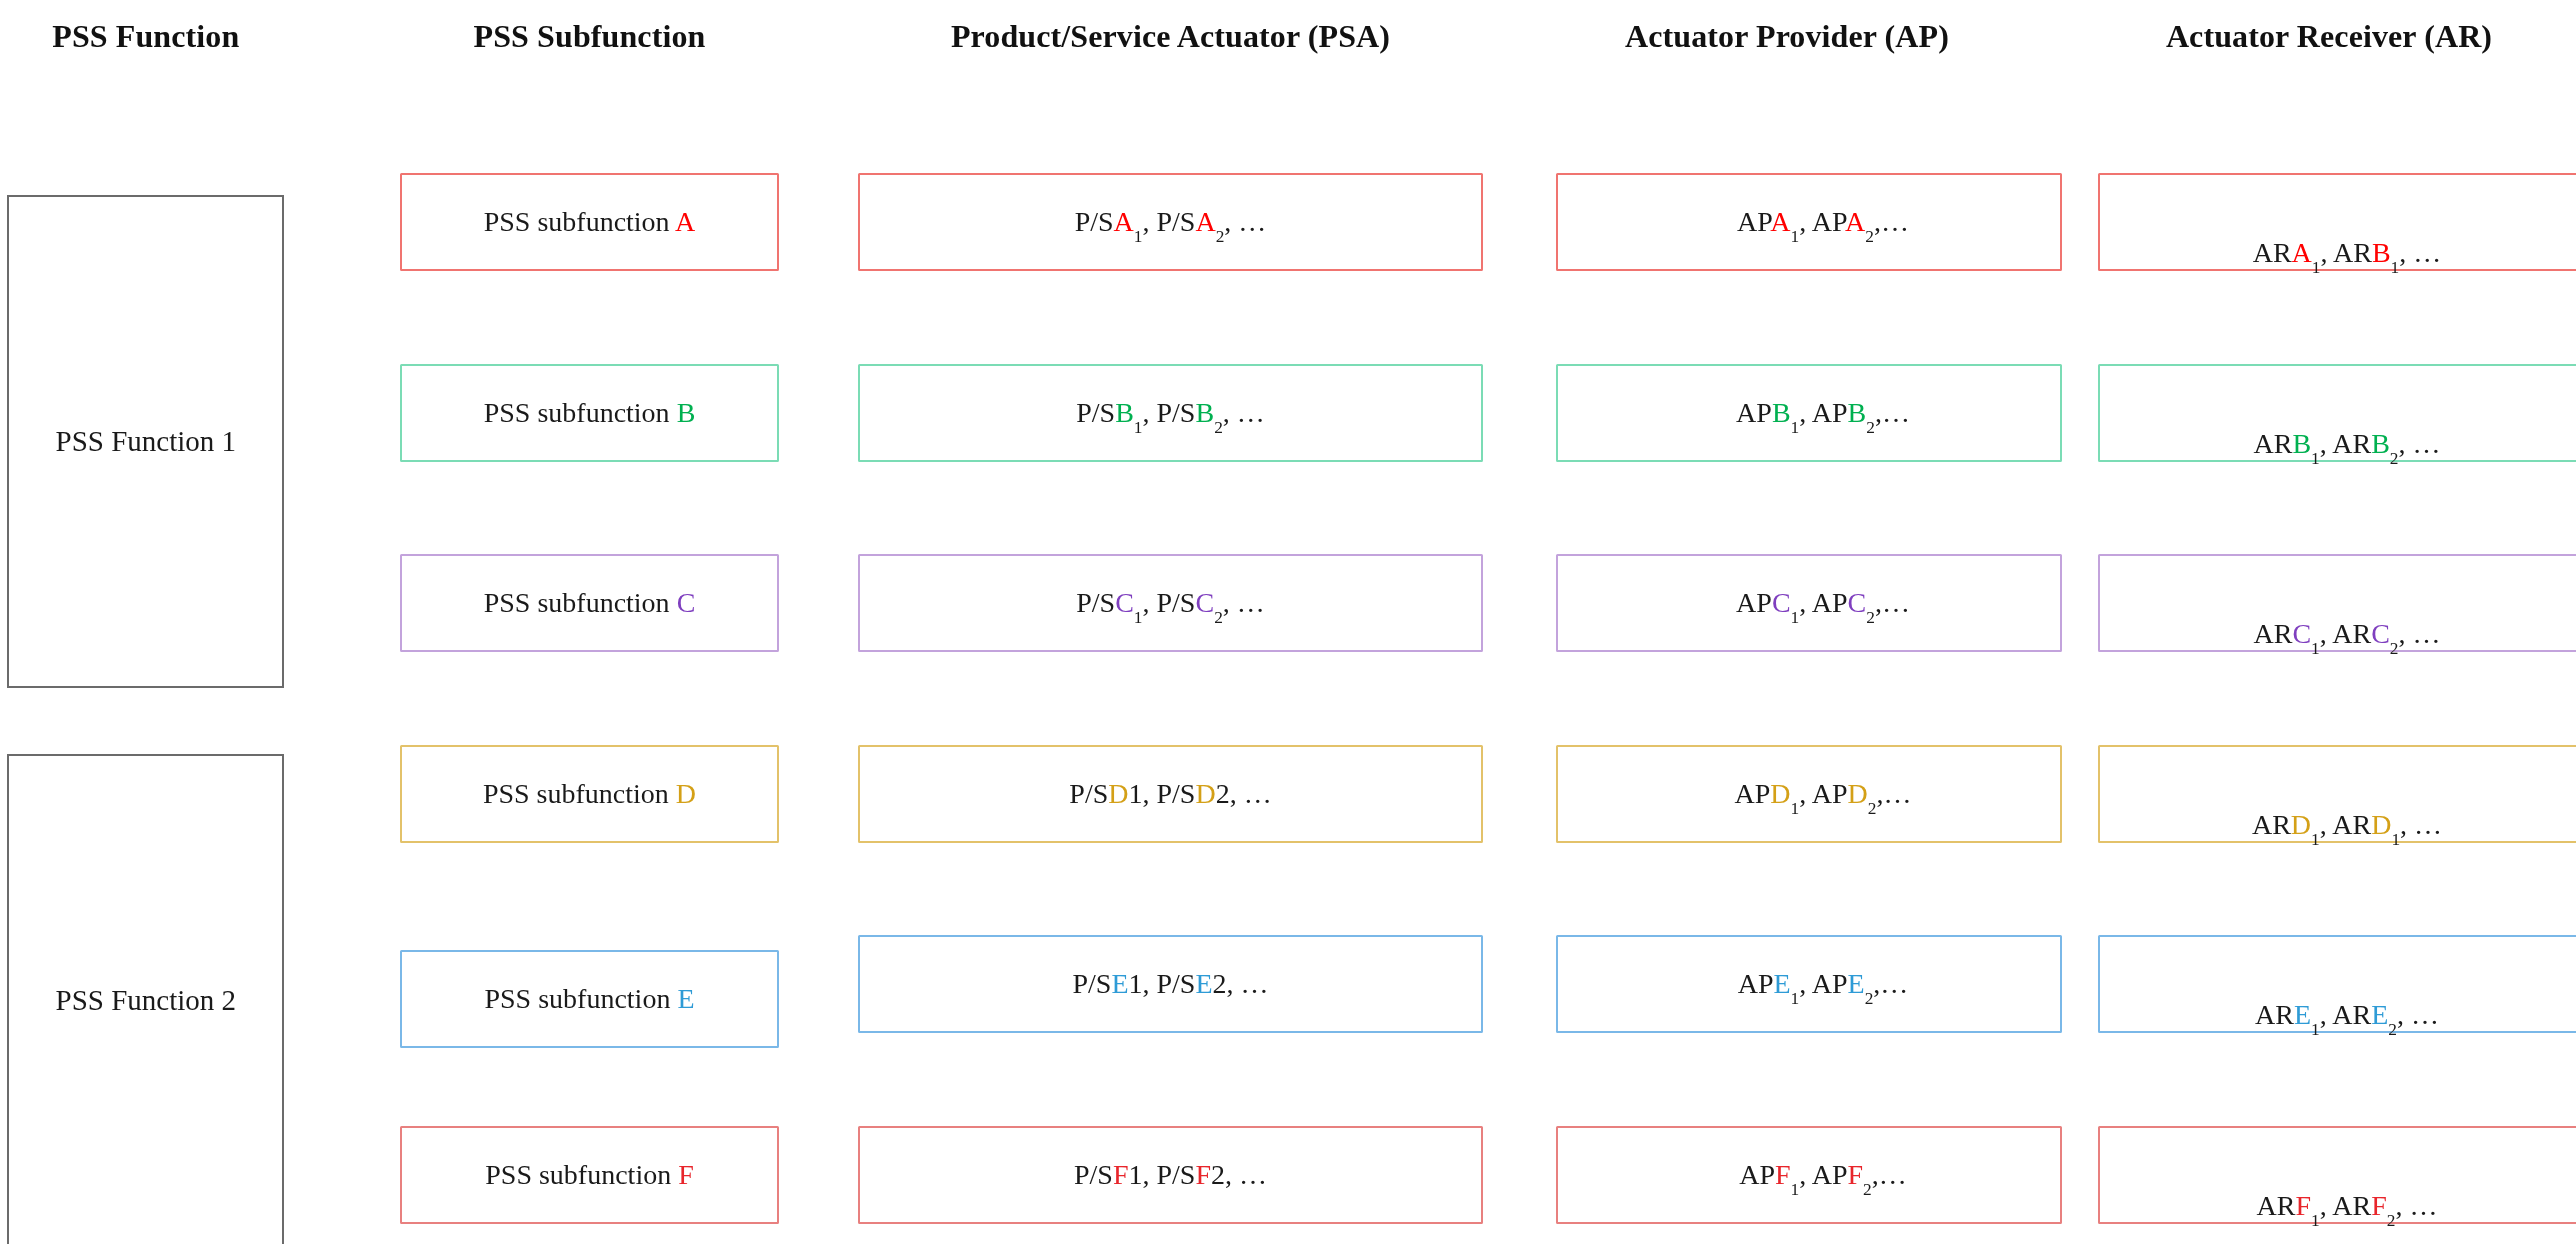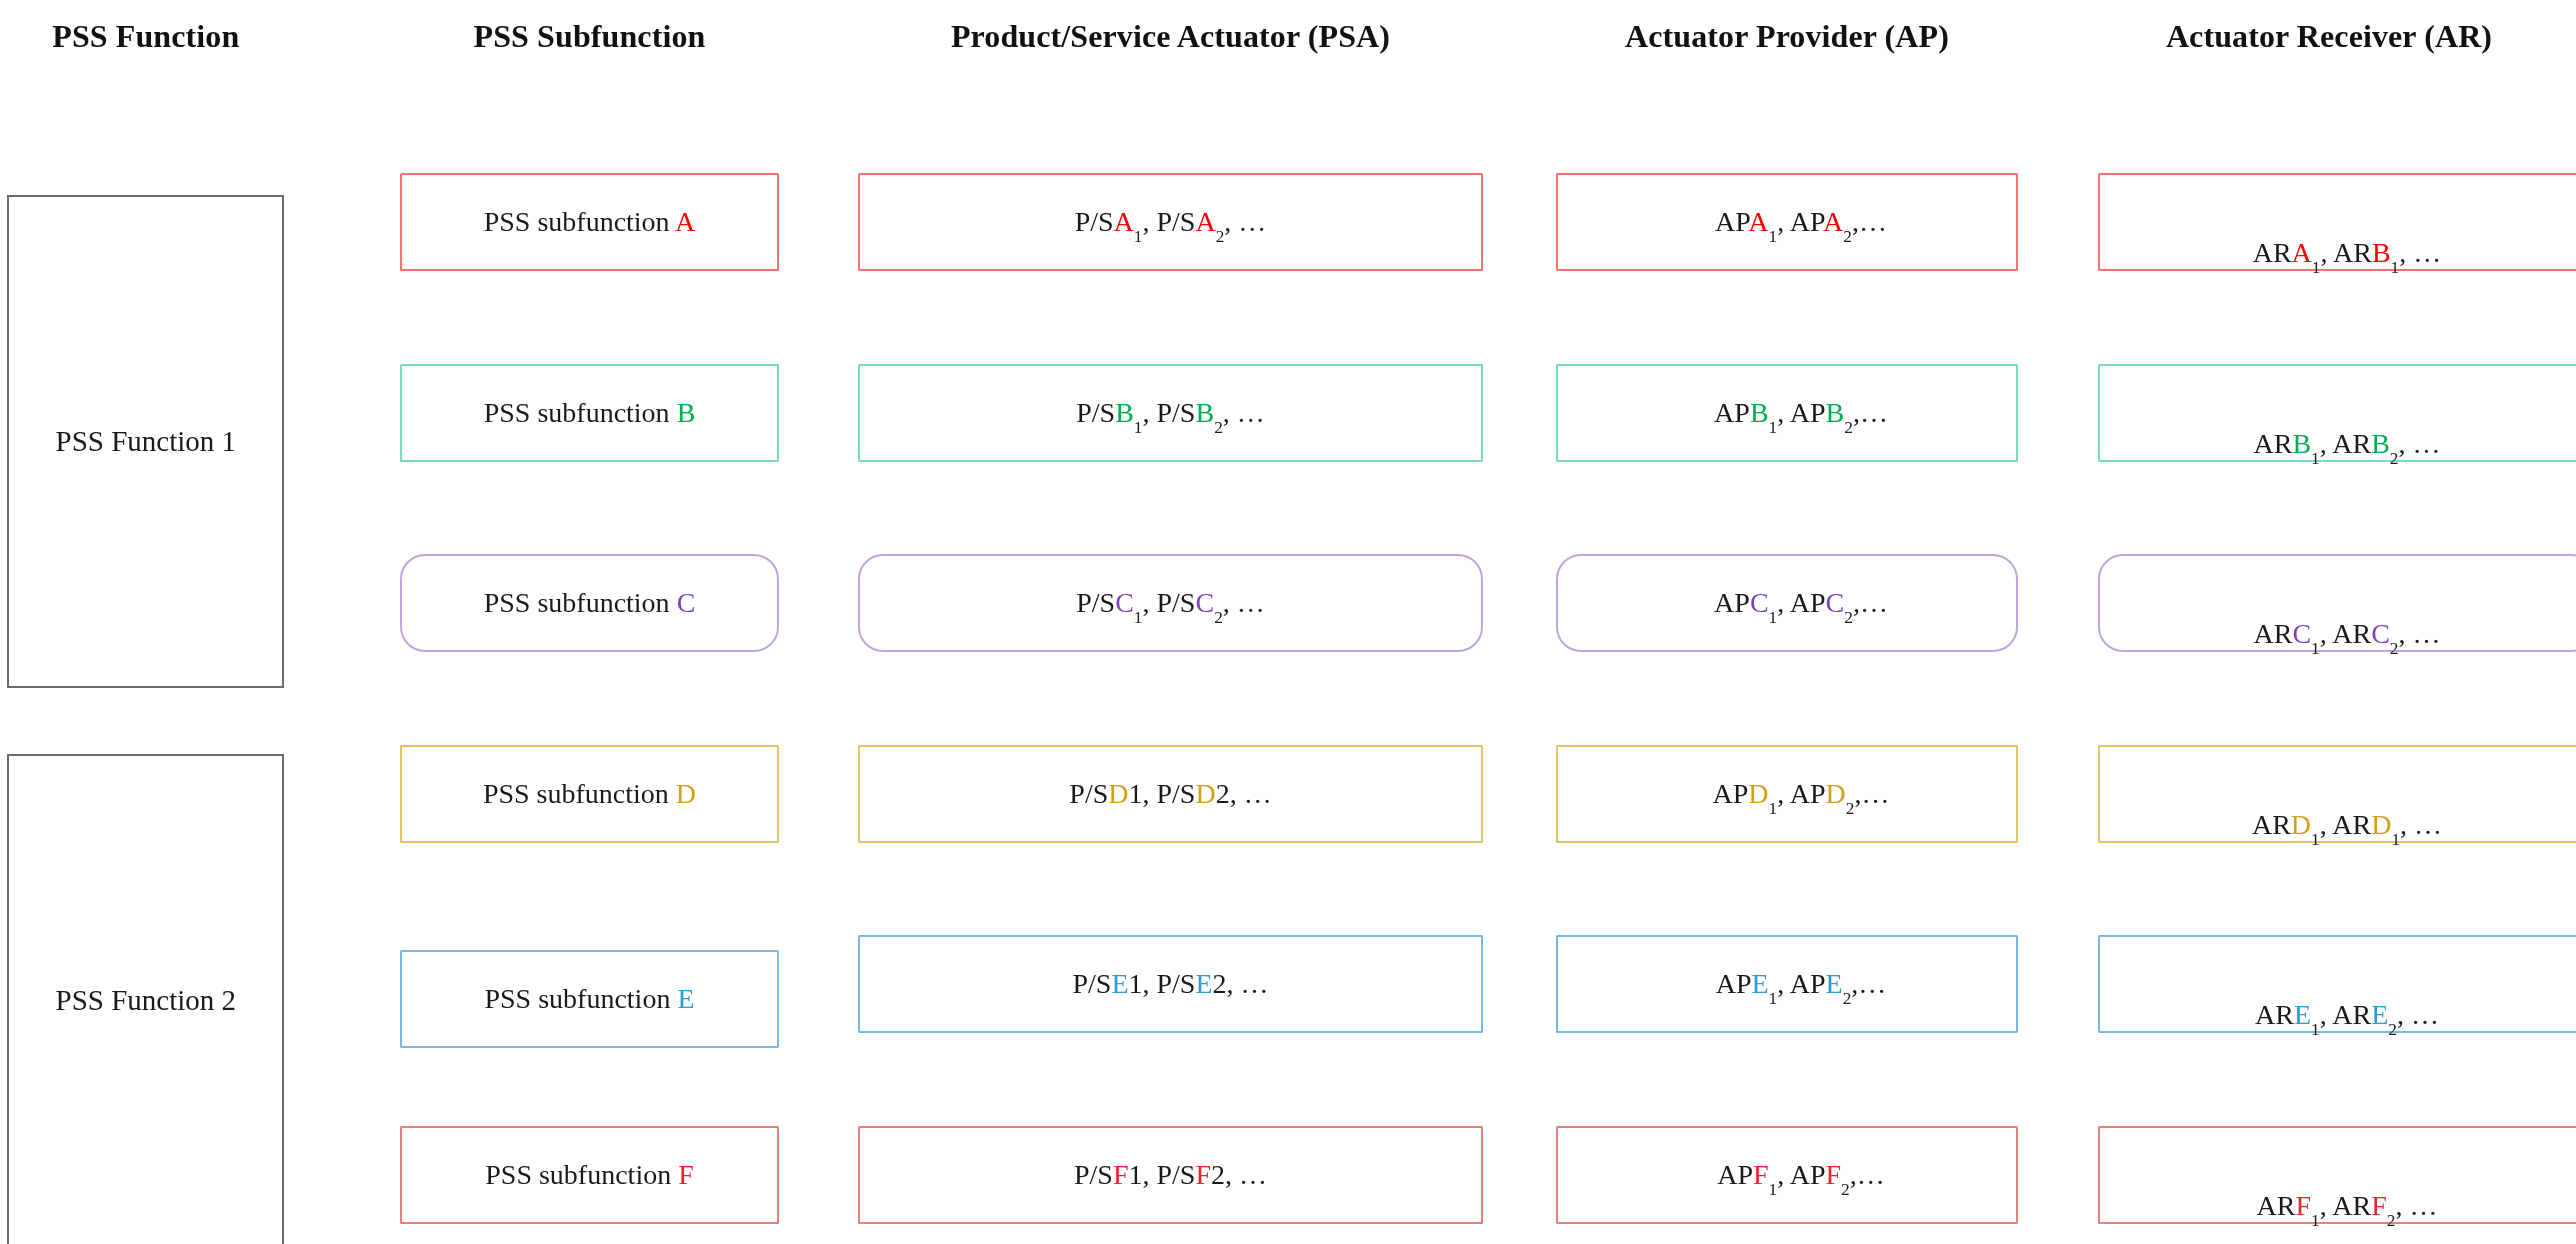--- a/index.html
+++ b/index.html
@@ -31,25 +31,25 @@
     border:2.2px solid #6b6b6b;
     font-size:29px;
     margin-top:28px;
   }
   .cell{height:98px;border-radius:1.5px;}
 
   
   .col-fn   {left:7.3px;   width:277px;}
   .col-sub  {left:400px;  width:379px;}
   .col-psa  {left:858px; width:625px;}
-  .col-ap   {left:1556px; width:462px;padding-left:28px;}
+  .col-ap   {left:1556px; width:506px;padding-left:28px;}
   .col-ar   {left:2098px; width:498px;align-items:flex-end;}
 
   
-  .r0{top:173px;} .r1{top:364px;} .r2{top:554px;border-radius:25px;}
+  .r0{top:173px;} .r1{top:364px;} .r2{top:554px;}
   .r3{top:745px;} .r4{top:935px;} .r5{top:1126px;}
 
   
   .k{font-weight:400;}
   sub{font-size:.62em;line-height:0;position:relative;bottom:-.28em;color:#1a1a1a;}
 </style>
 </head>
 <body>
 
 <div class="hdr" style="left:7.3px;width:277px;">PSS Function</div>

